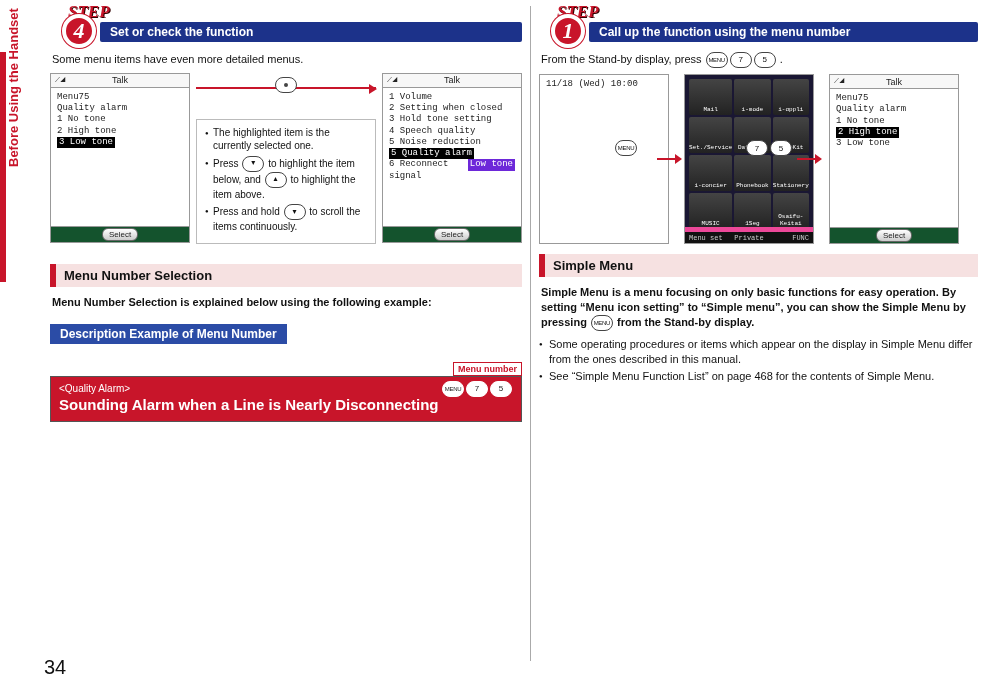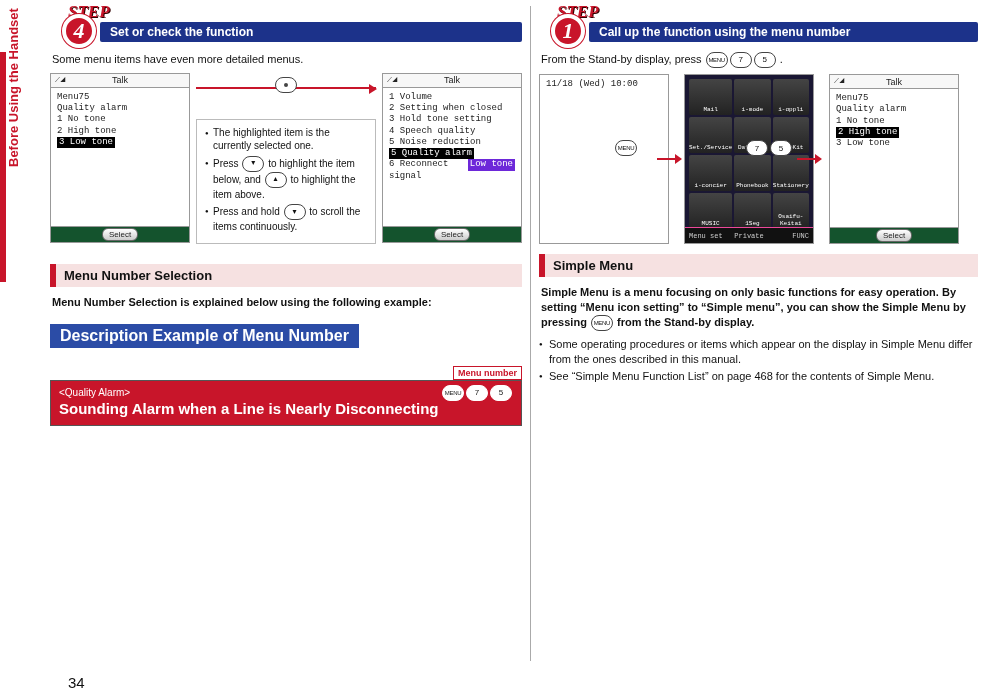--- a/index.html
+++ b/index.html
@@ -116,21 +116,21 @@
   .note-box li{ list-style:none; position:relative; padding-left:8px; margin-bottom:3px;}
   .note-box li::before{ content:"●"; font-size:6px; position:absolute; left:0; top:3px;}
   
   .pink-head{
     background:var(--pink); border-left:6px solid var(--red);
     font-weight:bold; font-size:13px; padding:4px 8px; margin:10px 0 6px 0;
   }
   
   .blue-sub{
     display:inline-block; background:var(--lightblue); color:#fff;
-    font-weight:bold; padding:3px 10px; font-size:16px; margin:8px 0;
+    font-weight:bold; padding:3px 10px; font-size:12px; margin:8px 0;
   }
   .menu-number-tag{
     float:right; border:1px solid var(--red); color:var(--red);
     font-size:9px; font-weight:bold; padding:1px 4px; background:#fff;
   }
   .red-card{
     clear:both; border:1px solid #555; background:var(--red); color:#fff;
     padding:6px 8px 8px 8px; margin-top:2px;
   }
   .red-card .sub{ font-size:10px;}
@@ -155,21 +155,21 @@
   .red-arrow-h{ display:flex; align-items:center;}
   .red-arrow-h .line{ height:2px; background:var(--red); width:18px;}
   .red-arrow-h::after{
     content:""; border-left:7px solid var(--red); border-top:5px solid transparent; border-bottom:5px solid transparent;
   }
   .strong{ font-weight:bold;}
   .bullet-list{ padding:0; margin:4px 0;}
   .bullet-list li{ list-style:none; position:relative; padding-left:10px; margin:2px 0; line-height:1.35;}
   .bullet-list li::before{ content:"●"; font-size:6px; position:absolute; left:0; top:3px;}
   .page-num{
-    position:absolute; left:44px; bottom:6px; font-size:15px;margin-left:24px;
+    position:absolute; left:44px; bottom:18px; font-size:20px;
   }
   .arrow-connector{
     position:absolute; top:80px; display:flex; align-items:center;
   }
 </style>
 </head>
 <body>
 
 <div class="side-tab">
   <div class="bar"></div>
@@ -307,21 +307,21 @@
           <div class="cell">Set./Service</div>
           <div class="cell">Data box</div>
           <div class="cell">LifeKit</div>
           <div class="cell">i-concier</div>
           <div class="cell">Phonebook</div>
           <div class="cell">Stationery</div>
           <div class="cell">MUSIC</div>
           <div class="cell">1Seg</div>
           <div class="cell">Osaifu-Keitai</div>
         </div>
-        <div class="botbar" style="background:#111; color:#ccc; border-top:1px solid #ec4899;">
+        <div class="botbar" style="background:#111; color:#ccc; border-top:5px solid #ec4899;">
           <span style="flex:1; text-align:left; padding-left:4px; font-size:7px;">Menu set</span>
           <span style="flex:1; text-align:center; font-size:7px;">Private</span>
           <span style="flex:1; text-align:right; padding-right:4px; font-size:7px;">FUNC</span>
         </div>
       </div>
 
       <div class="phone phone-sm">
         <div class="topbar">
           <span class="sig">⟋◢</span>
           <span>Talk</span>

